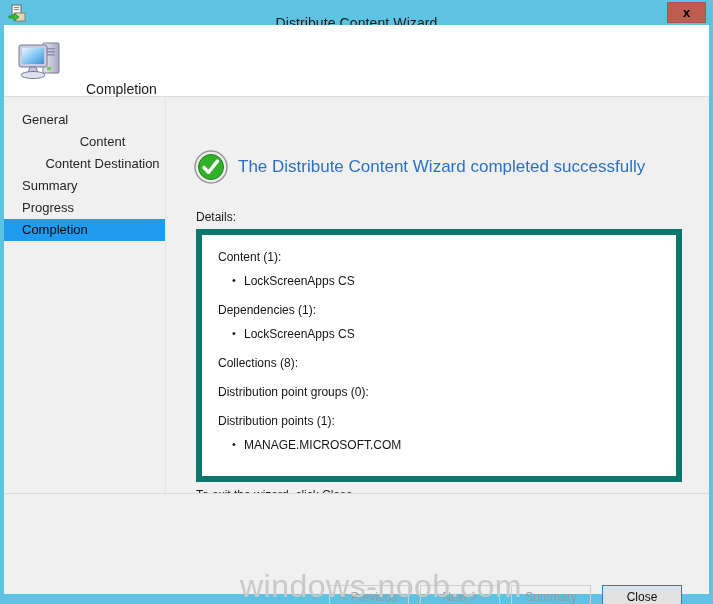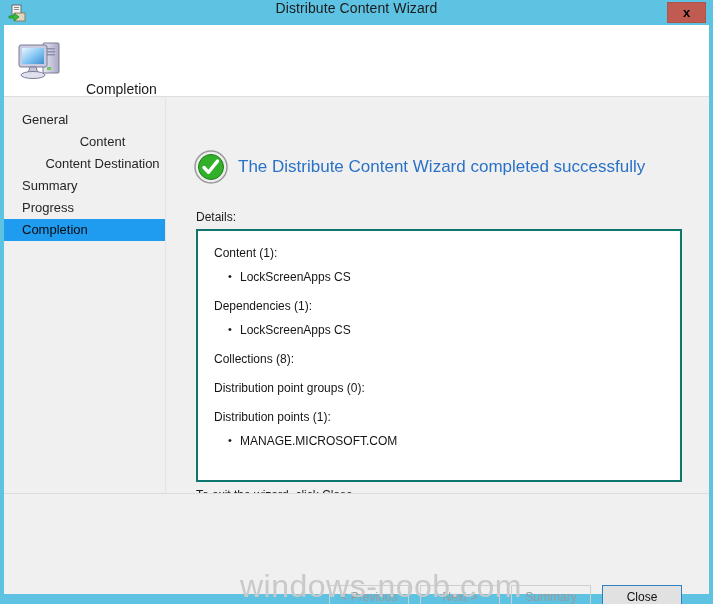--- a/index.html
+++ b/index.html
@@ -33,21 +33,21 @@
     height: 25px;
     background: #5ec2e3;
   }
   .title-icon {
     position: absolute;
     left: 8px; top: 4px;
     width: 18px; height: 18px;
   }
   .title-text {
     position: absolute;
-    left: 0; top: 0;
+    left: 0; top: 15px;
     width: 713px;
     text-align: center;
     font-size: 14px;
     color: #1b1b1b;
     letter-spacing: 0.1px;
   }
   .close-button {
     position: absolute;
     right: 7px; top: 2px;
     width: 39px;
@@ -165,21 +165,21 @@
     color: #1b1b1b;
   }
 
   .details-box {
     position: absolute;
     left: 24px;
     top: 131px;
     width: 486px;
     height: 253px;
     background: #ffffff;
-    border: 2px solid #0f766e;
+    border: 6px solid #0f766e;
     box-sizing: border-box;
     overflow: hidden;
     padding: 14px 0 0 16px;
   }
   .detail-group { margin-bottom: 13px; }
   .detail-group:last-child { margin-bottom: 0; }
   .detail-heading {
     font-size: 12px;
     color: #151515;
     line-height: 16px;

